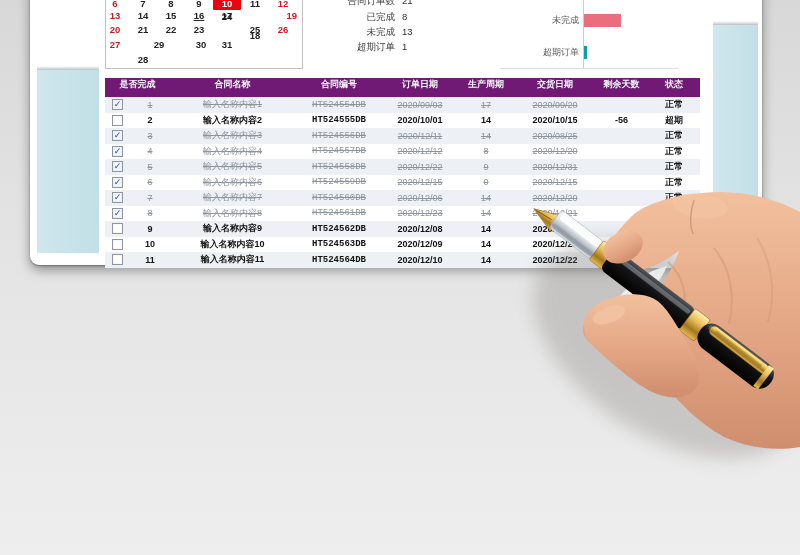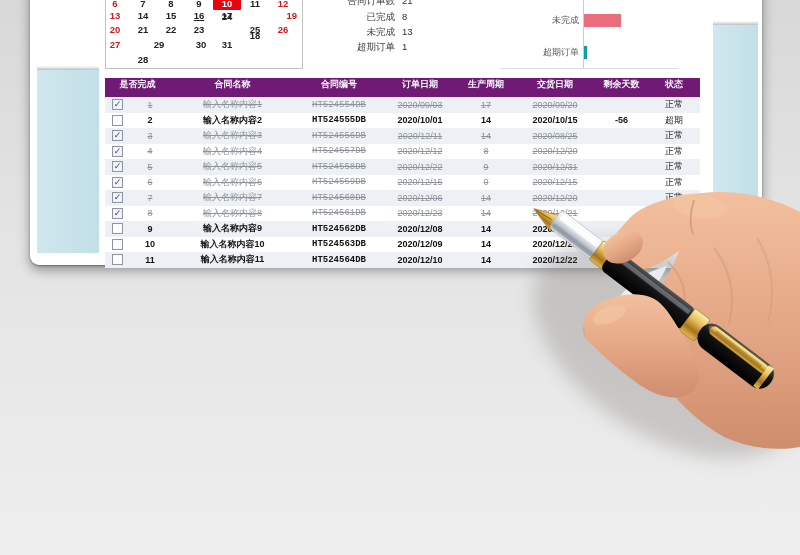--- a/index.html
+++ b/index.html
@@ -38,21 +38,21 @@
   .th{font-size:9px;font-weight:bold;color:#f6f8fb;text-align:center;}
   .trow{display:flex;height:15.5px;align-items:center;font-size:9px;color:#2c2c2c;}
   .trow:nth-child(odd){background:#edf1f6;}
   .trow.done{color:#8E949C;}
   .trow.done .strike{text-decoration:line-through;}
   .trow.pending{font-weight:bold;color:#121212;}
   .cell{text-align:center;overflow:hidden;white-space:nowrap;}
   .w-chk{width:25px;}.w-num{width:40px;}.w-name{width:125px;}.w-code{width:88px;font-family:Liberation Mono, monospace;}
   .w-odate{width:74px;}.w-cycle{width:58px;}.w-deliv{width:80px;}.w-rem{width:53px;}.w-status{width:52px;}
   .th.w-first{width:65px;}
-  .c-status{color:#1a1a1a;font-weight:normal;text-align:center;}
+  .c-status{color:#1a1a1a;font-weight:bold;text-align:center;}
   .trow.done .c-status{color:#1a1a1a;}
   .cb{width:9px;height:9px;border:1px solid #8f96a1;background:#fdfdfd;margin:0 auto;
     font-size:9px;line-height:8px;text-align:center;color:#2b4a9b;box-shadow:inset 0 0 1px #cdd3da;}
   .cb.on{background:#f2f5fa;}
   .hand-svg{position:absolute;left:0;top:0;z-index:5;pointer-events:none;}
 </style>
 </head>
 <body>
 
 <div class="card">

